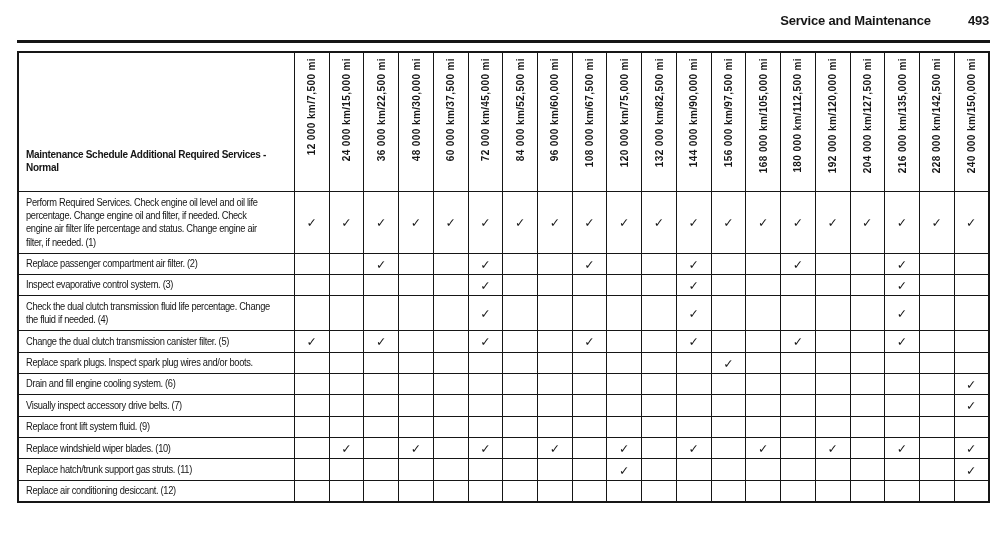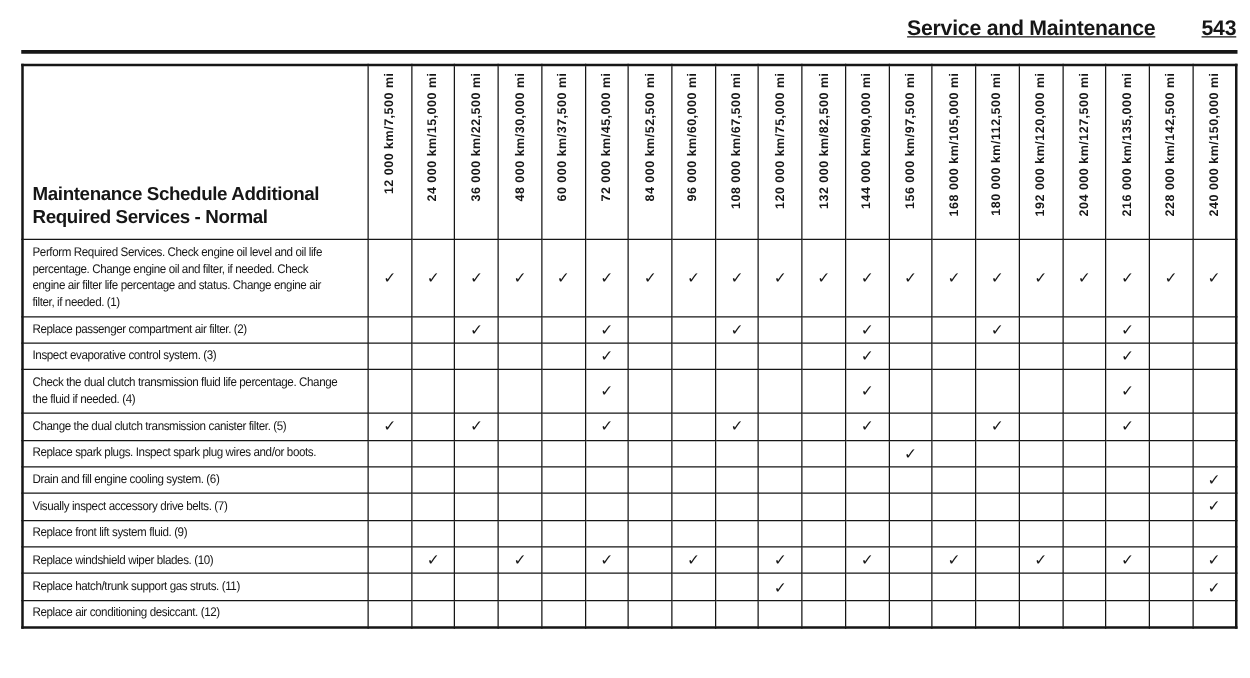--- a/index.html
+++ b/index.html
@@ -7,42 +7,41 @@
     width: 1000px; height: 542px; position: relative; overflow: hidden;
     font-family: "Liberation Sans", "DejaVu Sans", sans-serif;
     color: #161616;
   }
   .page { position: absolute; inset: 0; background: #ffffff; }
 
   
   .page-header {
     position: absolute; top: 13px; right: 11px;
     display: flex; gap: 37px; align-items: flex-end;
-    font-weight: bold; font-size: 17px; letter-spacing: -0.2px;
+    font-weight: bold; font-size: 13px; letter-spacing: -0.2px;
     white-space: nowrap;
-    text-decoration: underline;
   }
   .header-rule {
     position: absolute; top: 40px; left: 17px; width: 973px; height: 2.6px;
     background: #161616;
   }
 
   
   table.schedule {
     position: absolute; top: 51px; left: 17px; width: 973px;
     table-layout: fixed; border-collapse: collapse;
     border: 2.6px solid #161616;
   }
   table.schedule th, table.schedule td {
     border: 1.6px solid #161616; background: #ffffff;
   }
   th.row-head {
     width: 262px; vertical-align: bottom; text-align: left;
-    font-size: 15px; font-weight: bold; letter-spacing: -0.3px;
-    line-height: 1.25; padding: 5px 6px 7px 7px;
+    font-size: 10px; font-weight: bold; letter-spacing: -0.3px;
+    line-height: 1.25; padding: 5px 6px 17px 7px;
   }
   th.col-head {
     height: 133px; vertical-align: top; text-align: center;
     padding: 5px 0 0 0; font-weight: bold;
   }
   .vtext {
     writing-mode: vertical-rl; transform: rotate(180deg);
     display: inline-block; font-size: 10px; font-weight: bold;
     letter-spacing: 0.4px; white-space: nowrap;
   }
@@ -57,21 +56,21 @@
   td.check-cell { text-align: center; vertical-align: middle; padding: 0; }
   .check { font-size: 12.5px; font-weight: bold; line-height: 1; }
 </style>
 </head>
 <body>
 
 <div class="page">
 
   <div class="page-header">
     <span>Service and Maintenance</span>
-    <span>543</span>
+    <span>493</span>
   </div>
 
   <div class="header-rule"></div>
 
   <table class="schedule">
     <thead>
       <tr>
         <th class="row-head">Maintenance Schedule Additional Required Services - Normal</th>
 
       <th class="col-head"><span class="vtext">12 000 km/7,500 mi</span></th>

